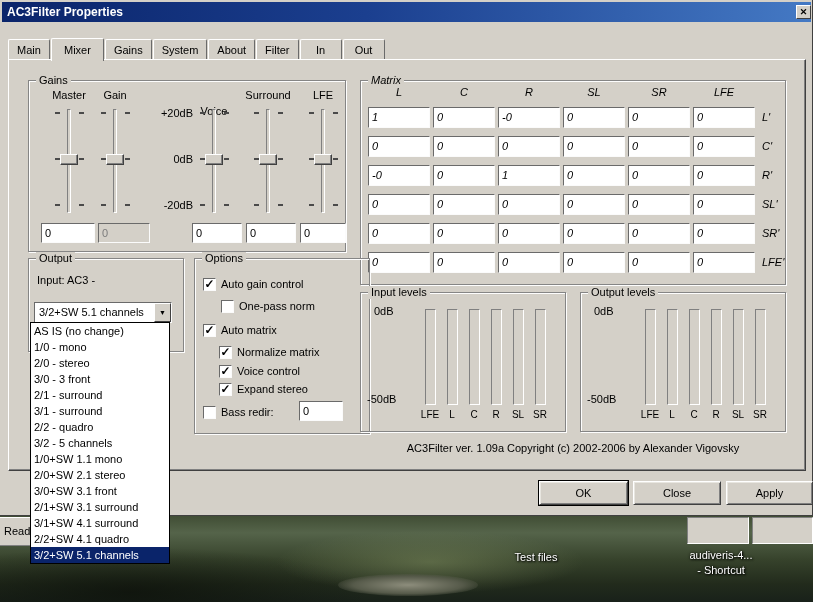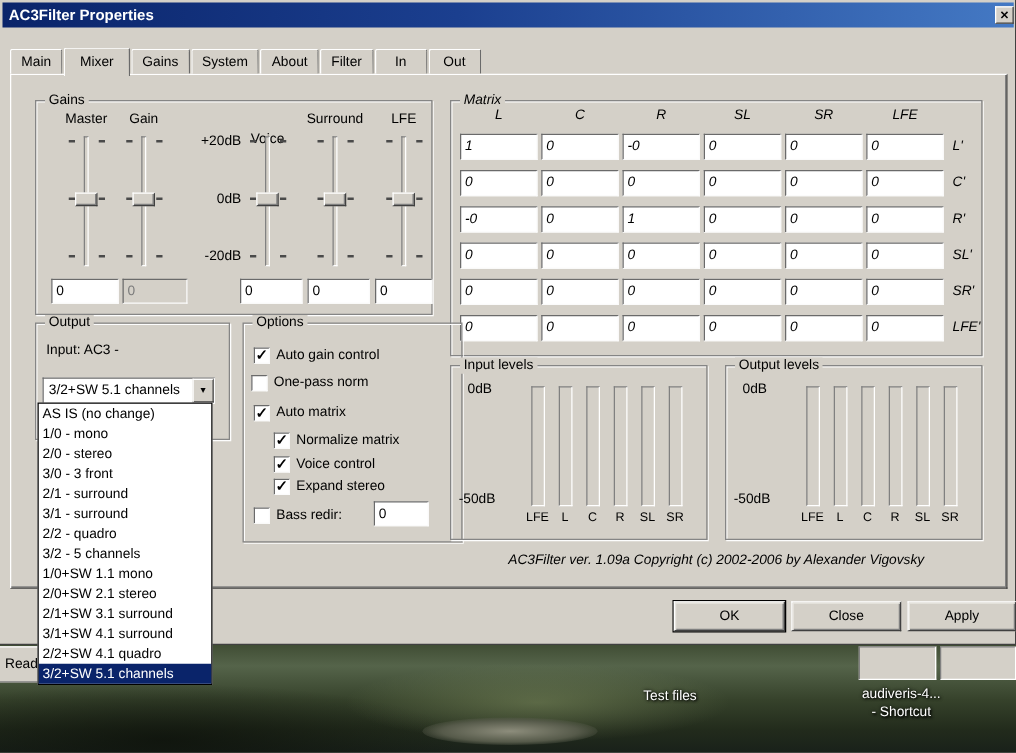--- a/index.html
+++ b/index.html
@@ -102,21 +102,21 @@
   #bass-row { left:8px; top:146px; }
   #bass-input { left:104px; top:142px; width:44px; }
 
   
   .lvl-top { position:absolute; left:13px; top:12px; }
   .lvl-bottom { position:absolute; left:6px; top:100px; }
   .meter-bar { position:absolute; top:16px; width:11px; height:96px; background:#d4d0c8;
     border:1px solid; border-color:#808080 #fff #fff #808080; }
   .meter-label { position:absolute; top:116px; width:22px; text-align:center; font-size:10px; }
 
-  .copyright { position:absolute; left:360px; top:442px; width:426px; text-align:center; z-index:2; white-space:nowrap;font-style:italic; }
+  .copyright { position:absolute; left:360px; top:442px; width:426px; text-align:center; z-index:2; white-space:nowrap; }
 
   .btn { position:absolute; top:481px; height:24px; background:#d4d0c8; text-align:center; line-height:22px;
     border:1px solid; border-color:#fff #404040 #404040 #fff;
     box-shadow:inset 1px 1px 0 #e8e6e0, inset -1px -1px 0 #808080; z-index:2; }
   #ok-btn { left:539px; width:89px; box-shadow:0 0 0 1px #000, inset 1px 1px 0 #e8e6e0, inset -1px -1px 0 #808080; }
   #close-btn-dlg { left:633px; width:88px; }
   #apply-btn { left:726px; width:87px; }
 </style>
 </head>
 <body>
@@ -277,21 +277,21 @@
       <div class="group-title">Options</div>
       <div class="cb-row" id="bass-row">
         <div class="cb-box"></div>
         <div class="cb-label">Bass redir:</div>
       </div>
       <div class="textbox" id="bass-input">0</div>
     <div class="cb-row" style="left: 8px; top: 18px;">
           <div class="cb-box checked">✓</div>
           <div class="cb-label">Auto gain control</div>
         </div>
-        <div class="cb-row" style="left: 6px; top: 40px;">
+        <div class="cb-row" style="left: 26px; top: 40px;">
           <div class="cb-box"></div>
           <div class="cb-label">One-pass norm</div>
         </div>
         <div class="cb-row" style="left: 8px; top: 64px;">
           <div class="cb-box checked">✓</div>
           <div class="cb-label">Auto matrix</div>
         </div>
         <div class="cb-row" style="left: 24px; top: 86px;">
           <div class="cb-box checked">✓</div>
           <div class="cb-label">Normalize matrix</div>
@@ -353,18 +353,19 @@
       <div class="dd-item">AS IS (no change)</div>
       <div class="dd-item">1/0 - mono</div>
       <div class="dd-item">2/0 - stereo</div>
       <div class="dd-item">3/0 - 3 front</div>
       <div class="dd-item">2/1 - surround</div>
       <div class="dd-item">3/1 - surround</div>
       <div class="dd-item">2/2 - quadro</div>
       <div class="dd-item">3/2 - 5 channels</div>
       <div class="dd-item">1/0+SW 1.1 mono</div>
       <div class="dd-item">2/0+SW 2.1 stereo</div>
+      <div class="dd-item">3/0+SW 3.1 front</div>
       <div class="dd-item">2/1+SW 3.1 surround</div>
       <div class="dd-item">3/1+SW 4.1 surround</div>
       <div class="dd-item">2/2+SW 4.1 quadro</div>
       <div class="dd-item selected">3/2+SW 5.1 channels</div>
     </div>
 </div>
 
 </body></html>

